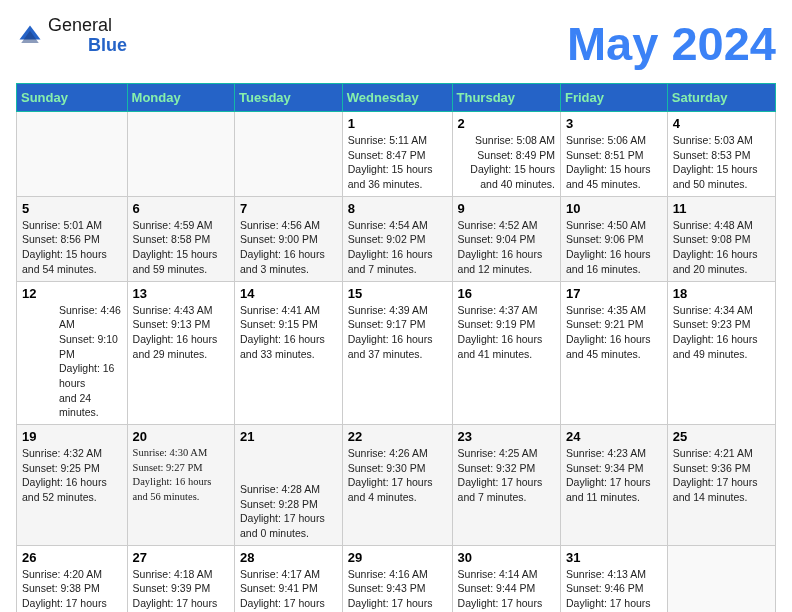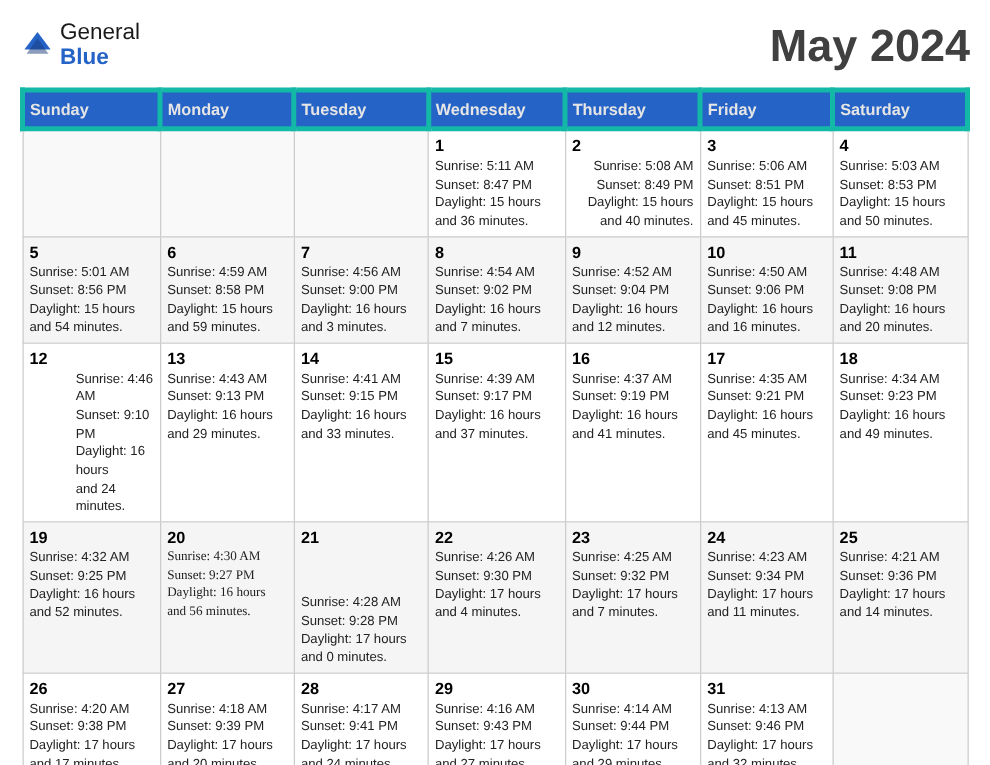--- a/index.html
+++ b/index.html
@@ -28,50 +28,51 @@
     }
     .logo-general {
       font-size: 18px;
       font-weight: normal;
       color: #1a1a1a;
     }
     .logo-blue {
       font-size: 18px;
       font-weight: bold;
       color: #2563c7;
+      margin-left: 40px;
     }
     .logo-icon {
       width: 28px;
       height: 28px;
     }
     .title-block {
       text-align: right;
     }
     .month-title {
-      font-size: 36px;
+      font-size: 47px;
       font-weight: bold;
-      color: #404040;
+      color: #3b82f6;
     }
     .location-title {
       font-size: 16px;
       color: #333;
     }
     table {
       width: 100%;
       border-collapse: collapse;
       font-size: 11px;
     }
     thead tr th {
       background: #2563c7;
-      color: #e5e5e5;
+      color: #86efac;
       padding: 6px 4px;
       text-align: left;
       font-size: 13px;
       font-weight: bold;
-      border: 4px solid #14b8a6;
+      border: 1px solid #14b8a6;
     }
     tbody tr td {
       border: 1px solid #ccc;
       vertical-align: top;
       padding: 4px 5px;
       width: 113px;
       min-height: 80px;
       background: #fff;
     }
     tbody tr:nth-child(even) td {

